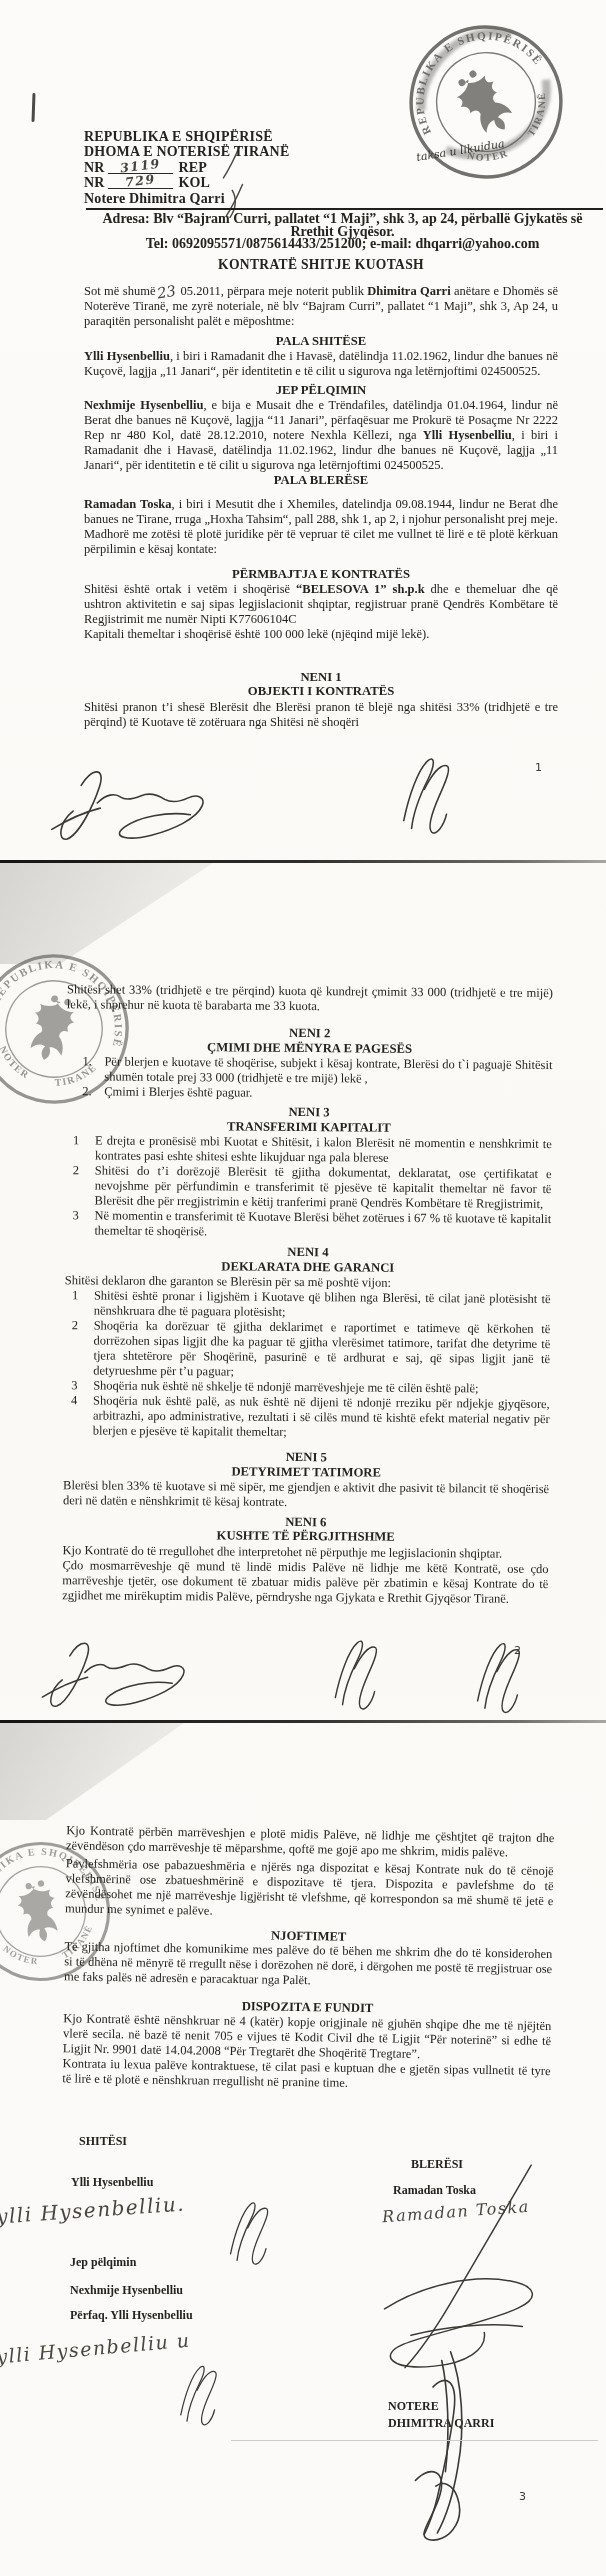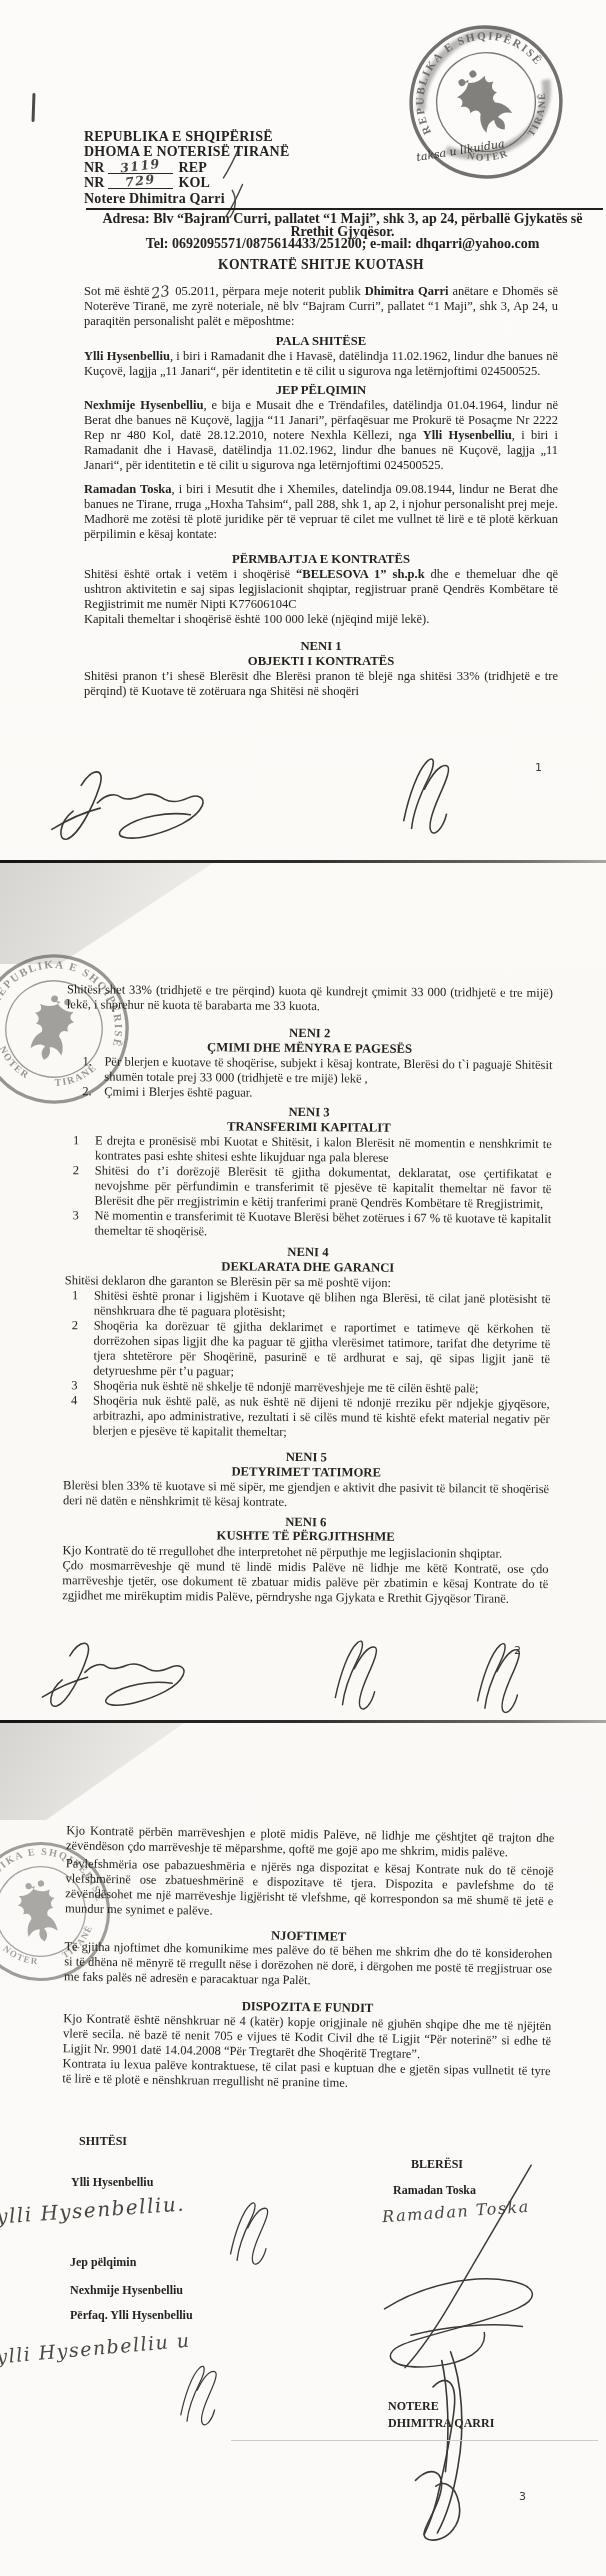--- a/index.html
+++ b/index.html
@@ -25,21 +25,21 @@
   
   .bp { text-align:justify; font-size:12.5px; line-height:15px; }
   .hc { text-align:center; font-weight:bold; font-size:12.7px; line-height:14.7px; }
   .hc.sub { line-height:15.4px; }
   .li { display:flex; font-size:12.5px; line-height:15px; }
   .li .num { flex:0 0 22px; }
   .li .txt { flex:1; text-align:justify; }
   .lst1 { padding-left:16px; }
   .lst2 { padding-left:7.3px; }
   .mt4{margin-top:2.9px}.mt6{margin-top:4.4px}.mt7{margin-top:5.1px}.mt12{margin-top:8.8px}
-  .mt13{margin-top:9.5px}.mt14{margin-top:10.3px}.mt16{margin-top:11.8px}.mt18{margin-top:12px}
+  .mt13{margin-top:9.5px}.mt14{margin-top:10.3px}.mt16{margin-top:11.8px}.mt18{margin-top:28px}
 
   
   .hw { font-family:"DejaVu Serif",serif; font-style:italic; color:#45413c; }
   .hwdate { display:inline-block; transform:rotate(-9deg); font-size:14.7px; position:relative; top:1.5px; margin:0 1.5px; }
   .hwsig { position:absolute; white-space:nowrap; letter-spacing:1.5px; color:#4a463f; }
   .sig { position:absolute; color:#3c3935; }
   .stamp { position:absolute; color:#43403c; }
   .pagenum { position:absolute; font-size:11px; font-family:"DejaVu Sans","Liberation Sans",sans-serif; color:#3a3835; }
   .cl { position:absolute; font-weight:bold; font-size:12px; white-space:nowrap; }
 
@@ -124,28 +124,29 @@
         <div class="lhline"><span>NR</span><span class="slot"><span class="hw hwnum">3119</span></span><span>REP</span></div>
         <div class="lhline"><span>NR</span><span class="slot"><span class="hw hwnum">729</span></span><span>KOL</span></div>
         <div class="lhline">Notere Dhimitra Qarri</div>
       </div>
       <div class="rule"></div>
       <div class="addr">Adresa: Blv “Bajram Curri, pallatet “1 Maji”, shk 3, ap 24, përballë Gjykatës së Rrethit Gjyqësor.</div>
       <div class="addr">Tel: 0692095571/0875614433/251200; e-mail: dhqarri@yahoo.com</div>
 
       <h1 class="title">KONTRATË SHITJE KUOTASH</h1>
 
-      <p class="bp mt13"><span>Sot më është</span><span class="hw hwdate">23</span> <span>05.2011, përpara meje noterit publik </span><b>Dhimitra Qarri</b><span> anëtare e Dhomës së Noterëve Tiranë, me zyrë noteriale, në blv “Bajram Curri”, pallatet “1 Maji”, shk 3, Ap 24, u paraqitën personalisht palët e mëposhtme:</span></p>
+      <p class="bp mt13"><span>Sot më shumë</span><span class="hw hwdate">23</span> <span>05.2011, përpara meje noterit publik </span><b>Dhimitra Qarri</b><span> anëtare e Dhomës së Noterëve Tiranë, me zyrë noteriale, në blv “Bajram Curri”, pallatet “1 Maji”, shk 3, Ap 24, u paraqitën personalisht palët e mëposhtme:</span></p>
 
       <h3 class="hc mt7">PALA SHITËSE</h3>
       <p class="bp"><b>Ylli Hysenbelliu</b><span>, i biri i Ramadanit dhe i Havasë, datëlindja 11.02.1962, lindur dhe banues në Kuçovë, lagjja „11 Janari“, për identitetin e të cilit u sigurova nga letërnjoftimi 024500525.</span></p>
 
       <h3 class="hc mt6">JEP PËLQIMIN</h3>
       <p class="bp"><b>Nexhmije Hysenbelliu</b><span>, e bija e Musait dhe e Trëndafiles, datëlindja 01.04.1964, lindur në Berat dhe banues në Kuçovë, lagjja “11 Janari”, përfaqësuar me Prokurë të Posaçme Nr 2222 Rep nr 480 Kol, datë 28.12.2010, notere Nexhla Këllezi, nga </span><b>Ylli Hysenbelliu</b><span>, i biri i Ramadanit dhe i Havasë, datëlindja 11.02.1962, lindur dhe banues në Kuçovë, lagjja „11 Janari“, për identitetin e të cilit u sigurova nga letërnjoftimi 024500525.</span></p>
 
+      <h3 class="hc">PALA BLERËSE</h3>
       <p class="bp mt12"><b>Ramadan Toska</b><span>, i biri i Mesutit dhe i Xhemiles, datelindja 09.08.1944, lindur ne Berat dhe banues ne Tirane, rruga „Hoxha Tahsim“, pall 288, shk 1, ap 2, i njohur personalisht prej meje.</span></p>
       <p class="bp">Madhorë me zotësi të plotë juridike për të vepruar të cilet me vullnet të lirë e të plotë kërkuan përpilimin e kësaj kontate:</p>
 
       <h3 class="hc mt14">PËRMBAJTJA E KONTRATËS</h3>
       <p class="bp"><span>Shitësi është ortak i vetëm i shoqërisë </span><b>“BELESOVA 1” sh.p.k</b><span> dhe e themeluar dhe që ushtron aktivitetin e saj sipas legjislacionit shqiptar, regjistruar pranë Qendrës Kombëtare të Regjistrimit me numër Nipti K77606104C</span></p>
       <p class="bp">Kapitali themeltar i shoqërisë është 100 000 lekë (njëqind mijë lekë).</p>
 
       <h3 class="hc mt18">NENI 1</h3>
       <h3 class="hc sub">OBJEKTI I KONTRATËS</h3>
       <p class="bp">Shitësi pranon t’i shesë Blerësit dhe Blerësi pranon të blejë nga shitësi 33% (tridhjetë e tre përqind) të Kuotave të zotëruara nga Shitësi në shoqëri</p>

